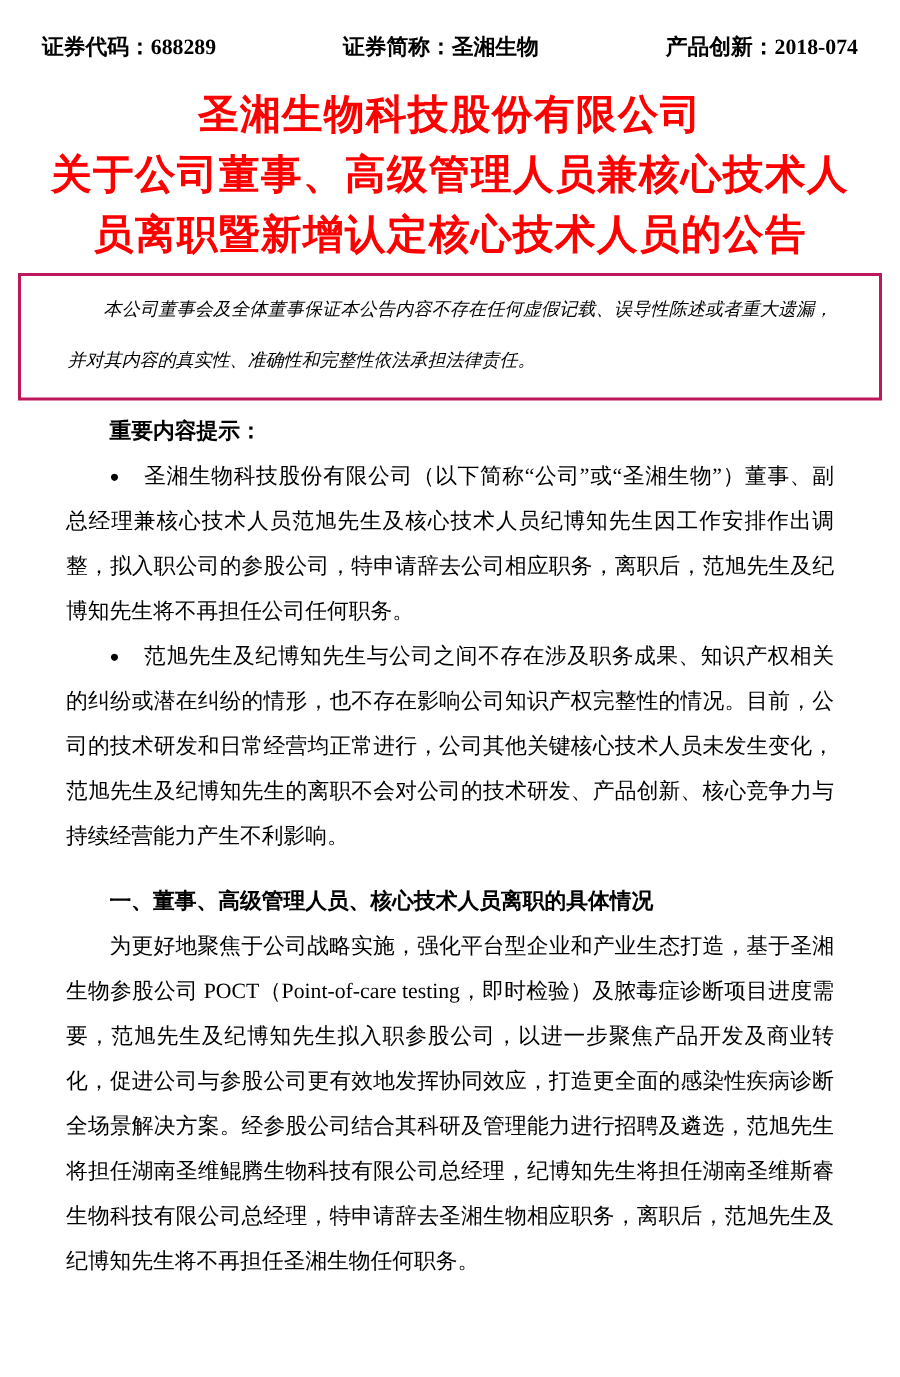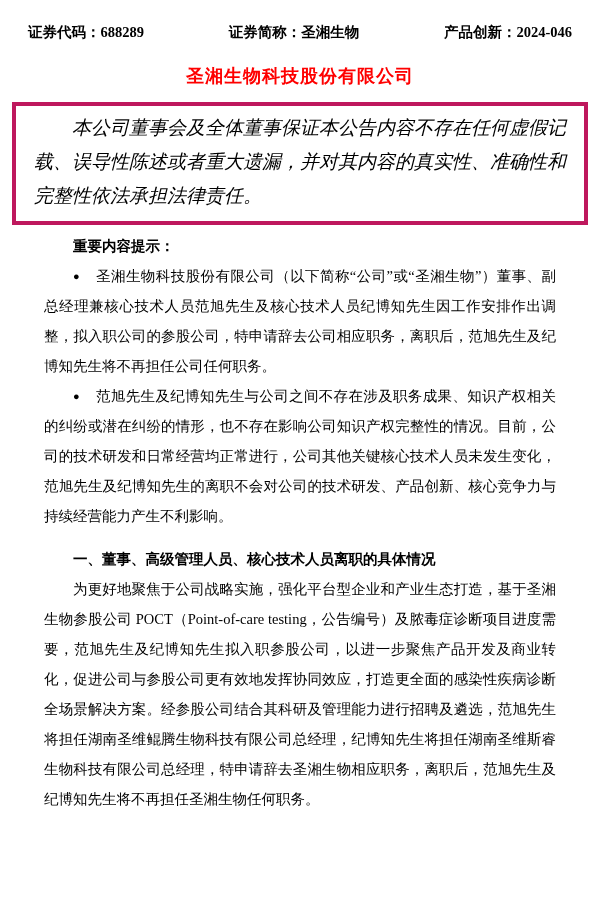--- a/index.html
+++ b/index.html
@@ -28,36 +28,36 @@
     font-weight: bold;
     font-size: 14.5px;
     line-height: 20px;
     white-space: nowrap;
   }
   .page-title {
     margin: 14px 26px 6px;
     text-align: center;
     font-family: "Liberation Sans", "DejaVu Sans", sans-serif;
     font-weight: bold;
-    font-size: 18px;
+    font-size: 27px;
     line-height: 40px;
     letter-spacing: 1px;
   }
   .page-title .t-line {
     display: block;
   }
   .page-title .t-line + .t-line {
     display: inline;
   }
   .disclaimer-box {
     margin: 6px 12px 0;
-    border: 4px solid #be185d;
-    padding: 5px 18px 8px;
+    border: 2px solid #be185d;
+    padding: 5px 31px 8px;
     font-style: italic;
-    font-size: 19px;
+    font-size: 12px;
     line-height: 34px;
     text-align: justify;
   }
   .disclaimer-box p {
     margin: 0;
     text-indent: 2em;
   }
   .content {
     padding: 0 44px;
     font-size: 14.5px;
@@ -89,39 +89,40 @@
   }
 </style>
 </head>
 <body>
 
 <div class="page">
 
   <div class="header-row">
     <span><span>证券代码：</span><span>688289</span></span>
     <span><span>证券简称：</span><span>圣湘生物</span></span>
-    <span><span>产品创新：</span><span>2024-046</span></span>
+    <span><span>产品创新：</span><span>2018-074</span></span>
   </div>
 
   <h1 class="page-title" style="color: rgb(254, 0, 0);">
     <span class="t-line">圣湘生物科技股份有限公司</span>
+    <span class="t-line">关于公司董事、高级管理人员兼核心技术人员离职暨新增认定核心技术人员的公告</span>
   </h1>
 
   <div class="disclaimer-box">
     <p>本公司董事会及全体董事保证本公告内容不存在任何虚假记载、误导性陈述或者重大遗漏，并对其内容的真实性、准确性和完整性依法承担法律责任。</p>
   </div>
 
   <div class="content">
 
     <p class="notice-heading">重要内容提示：</p>
 
     <p class="bullet-para"><span class="bullet-mark">●</span><span>圣湘生物科技股份有限公司（以下简称“公司”或“圣湘生物”）董事、副总经理兼核心技术人员范旭先生及核心技术人员纪博知先生因工作安排作出调整，拟入职公司的参股公司，特申请辞去公司相应职务，离职后，范旭先生及纪博知先生将不再担任公司任何职务。</span></p>
 
     <p class="bullet-para"><span class="bullet-mark">●</span><span>范旭先生及纪博知先生与公司之间不存在涉及职务成果、知识产权相关的纠纷或潜在纠纷的情形，也不存在影响公司知识产权完整性的情况。目前，公司的技术研发和日常经营均正常进行，公司其他关键核心技术人员未发生变化，范旭先生及纪博知先生的离职不会对公司的技术研发、产品创新、核心竞争力与持续经营能力产生不利影响。</span></p>
 
 
     <p class="sec-heading">一、董事、高级管理人员、核心技术人员离职的具体情况</p>
 
-    <p class="sec-para">为更好地聚焦于公司战略实施，强化平台型企业和产业生态打造，基于圣湘生物参股公司 POCT（Point-of-care testing，公告编号）及脓毒症诊断项目进度需要，范旭先生及纪博知先生拟入职参股公司，以进一步聚焦产品开发及商业转化，促进公司与参股公司更有效地发挥协同效应，打造更全面的感染性疾病诊断全场景解决方案。经参股公司结合其科研及管理能力进行招聘及遴选，范旭先生将担任湖南圣维鲲腾生物科技有限公司总经理，纪博知先生将担任湖南圣维斯睿生物科技有限公司总经理，特申请辞去圣湘生物相应职务，离职后，范旭先生及纪博知先生将不再担任圣湘生物任何职务。</p>
+    <p class="sec-para">为更好地聚焦于公司战略实施，强化平台型企业和产业生态打造，基于圣湘生物参股公司 POCT（Point-of-care testing，即时检验）及脓毒症诊断项目进度需要，范旭先生及纪博知先生拟入职参股公司，以进一步聚焦产品开发及商业转化，促进公司与参股公司更有效地发挥协同效应，打造更全面的感染性疾病诊断全场景解决方案。经参股公司结合其科研及管理能力进行招聘及遴选，范旭先生将担任湖南圣维鲲腾生物科技有限公司总经理，纪博知先生将担任湖南圣维斯睿生物科技有限公司总经理，特申请辞去圣湘生物相应职务，离职后，范旭先生及纪博知先生将不再担任圣湘生物任何职务。</p>
 
   </div>
 
 </div>
 
 </body></html>

